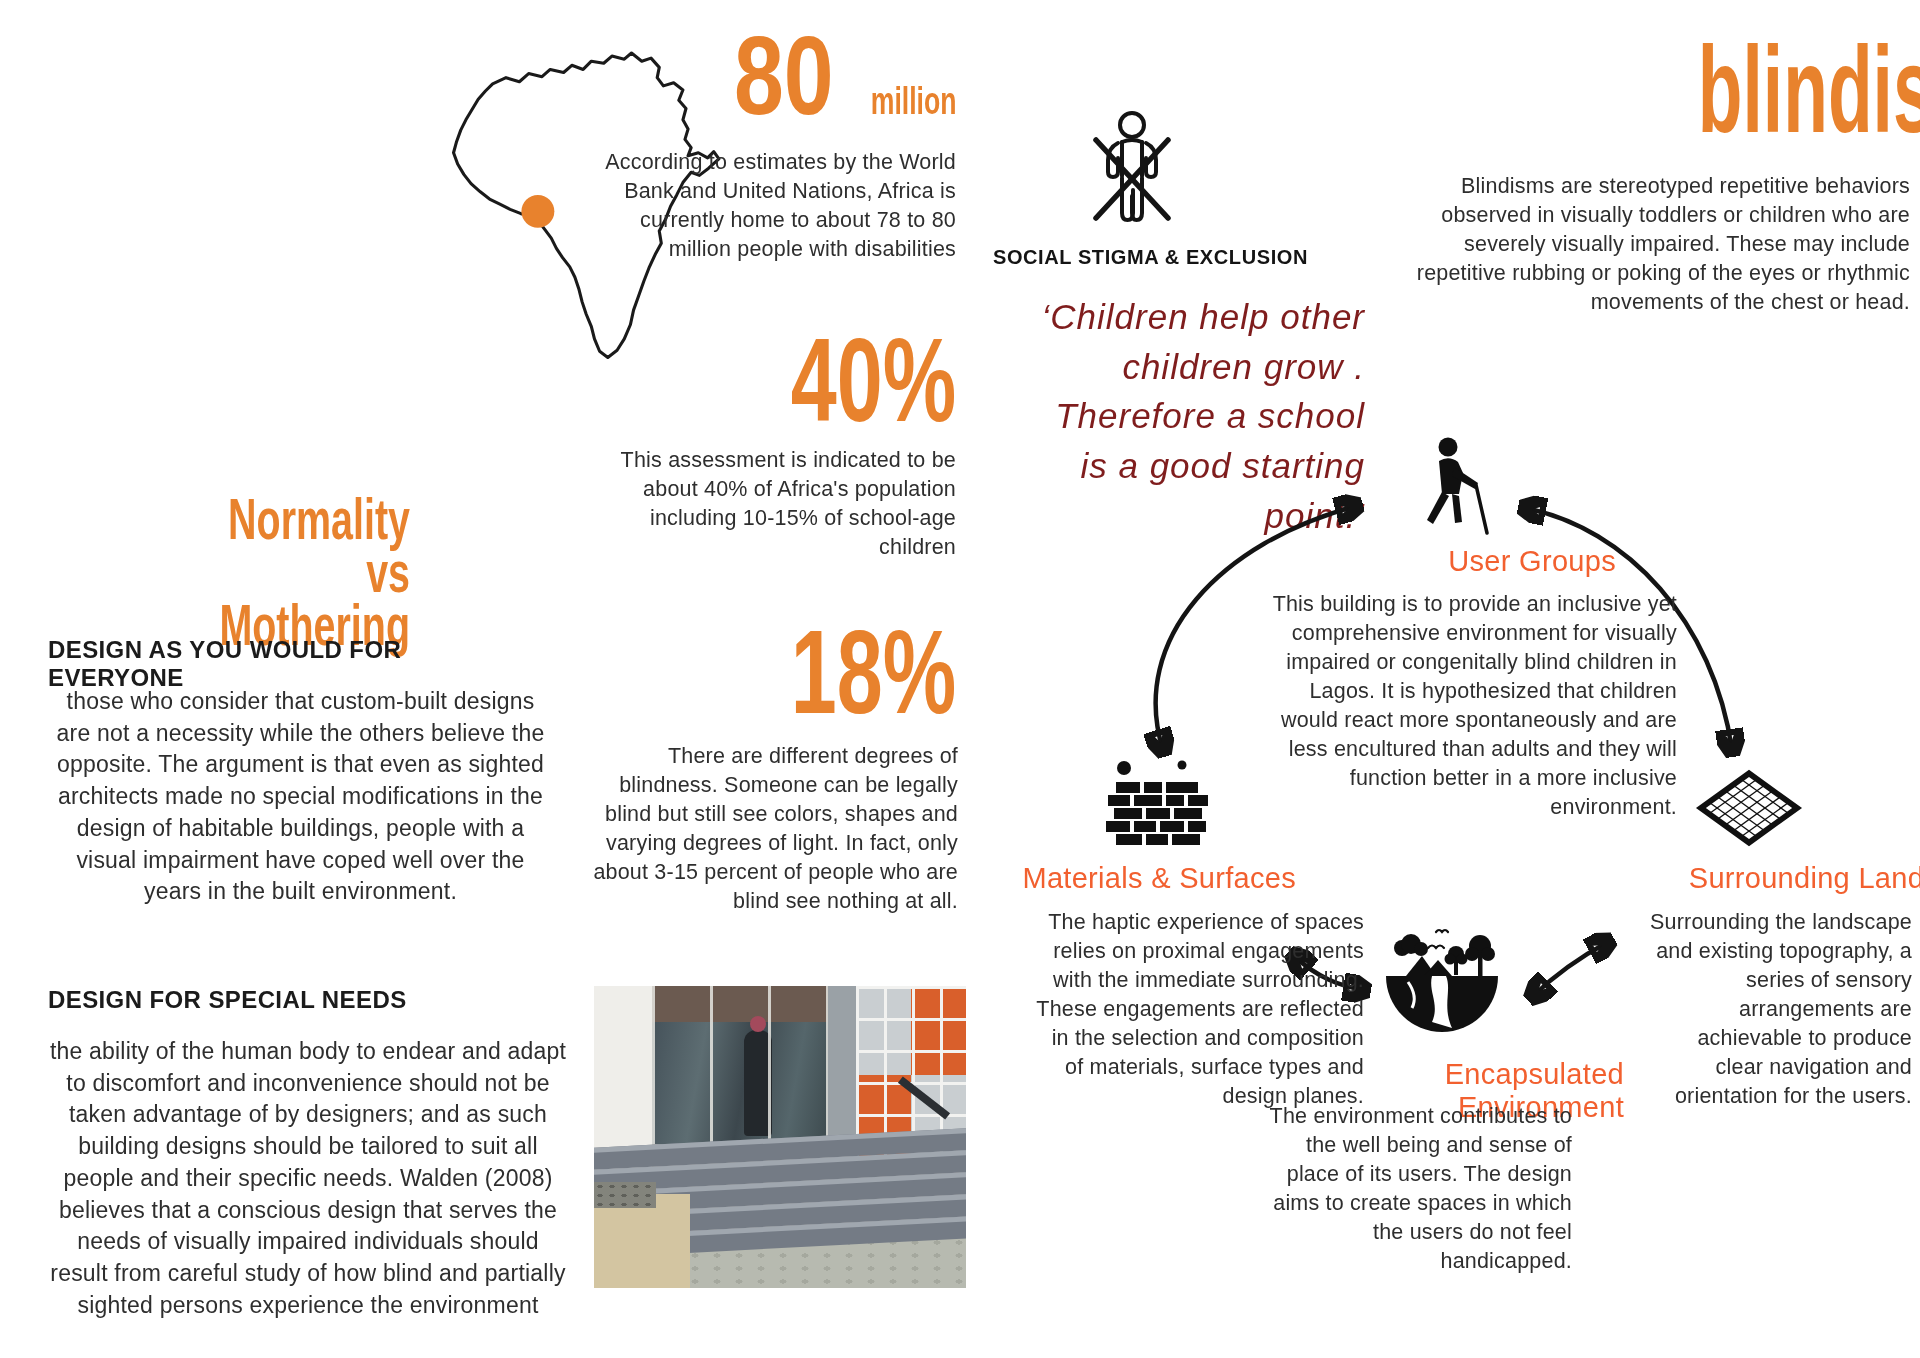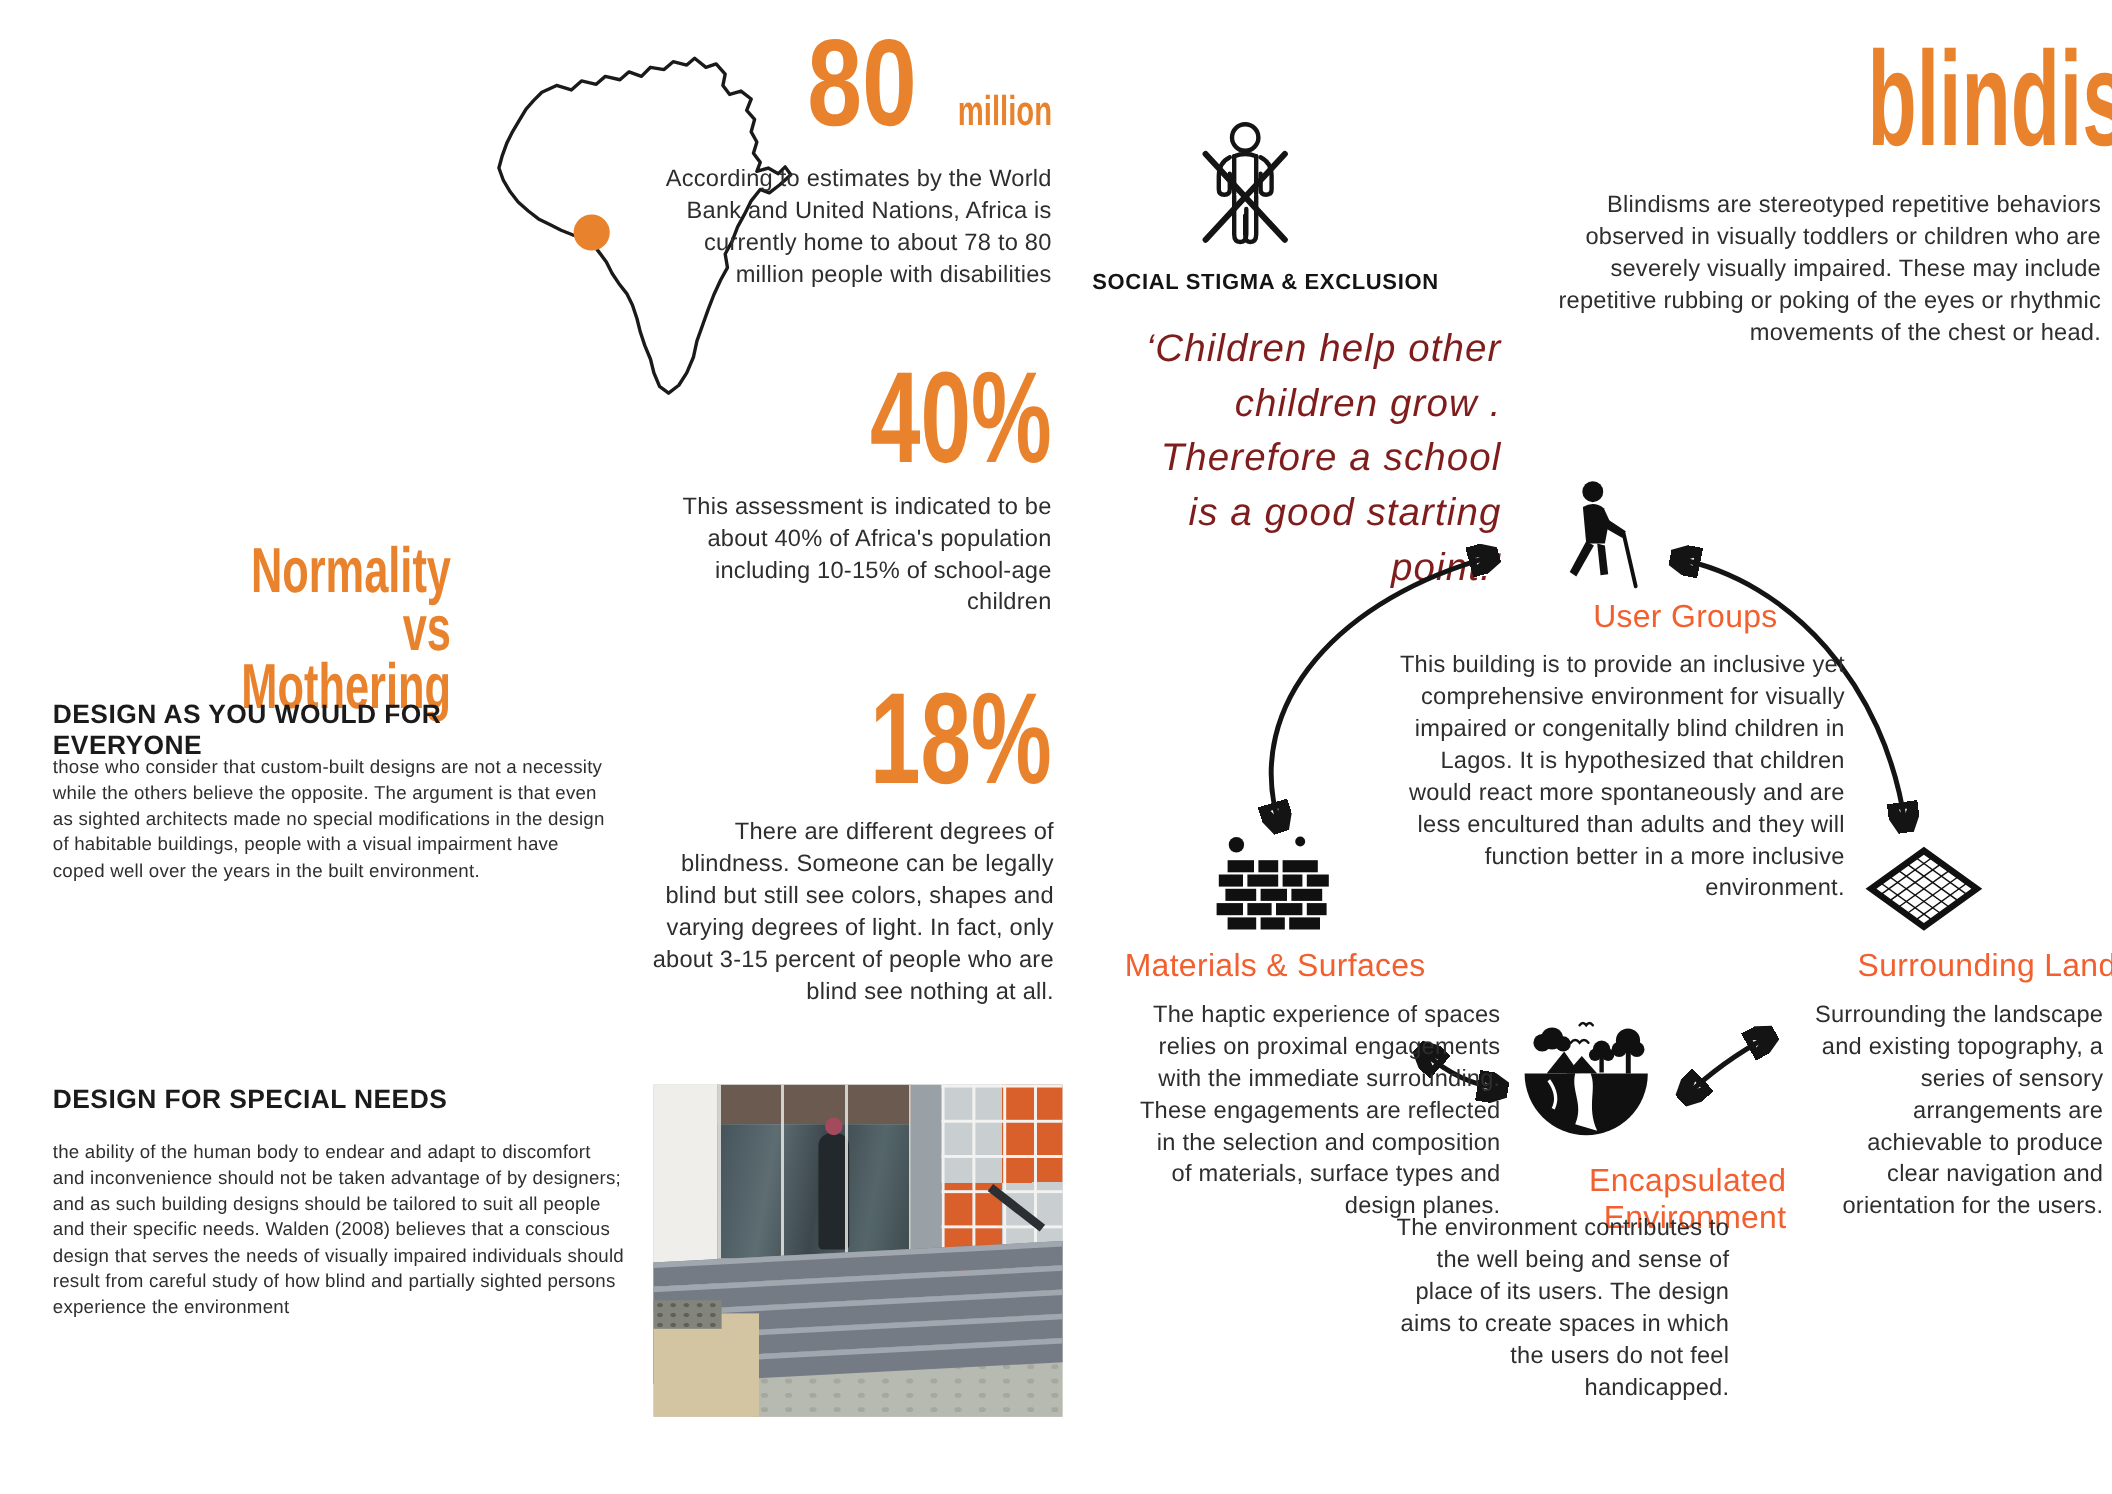--- a/index.html
+++ b/index.html
@@ -12,21 +12,21 @@
   body{font-family:"Liberation Sans",sans-serif;color:var(--body);}
   .canvas{position:relative;width:1920px;height:1358px;background:#fff;overflow:hidden;}
   .abs{position:absolute;}
   .right{text-align:right;}
   .center{text-align:right;}
   .pre{white-space:pre-line;}
   .display{font-weight:700;color:var(--accent);line-height:.92;}
   .squeeze{display:inline-block;transform:scaleX(.70);transform-origin:100% 78%;}
   .squeeze-wide{display:inline-block;transform:scaleX(.80);transform-origin:100% 78%;}
   .para{font-size:21.5px;line-height:1.35;letter-spacing:.2px;color:#2e2e2e;}
-  .para-lg{font-size:17px;line-height:1.38;letter-spacing:.2px;color:#2e2e2e;}
+  .para-lg{font-size:23px;line-height:1.38;letter-spacing:.2px;color:#2e2e2e;text-align:center;}
   .h-small{font-size:24px;font-weight:700;color:#1b1b1b;letter-spacing:.4px;}
   .diagram-h{font-size:29px;color:var(--accent2);letter-spacing:.3px;}
   .quote{font-size:35px;line-height:1.42;color:#7f1d1d;font-style:italic;letter-spacing:1px;}
   .stigma-label{font-size:20px;font-weight:700;color:#141414;letter-spacing:.6px;}
   svg{display:block;}
   .arrows{pointer-events:none;}
   .arrows path{fill:none;stroke:#141414;stroke-width:4.5;stroke-linecap:round;}
 
   
   .photo{left:594px;top:986px;width:372px;height:302px;overflow:hidden;background:#cbc9c4;}

